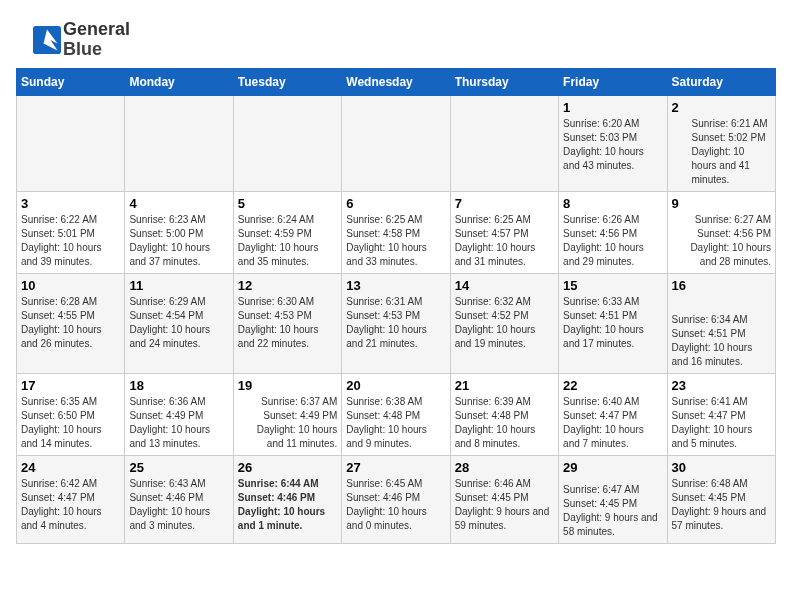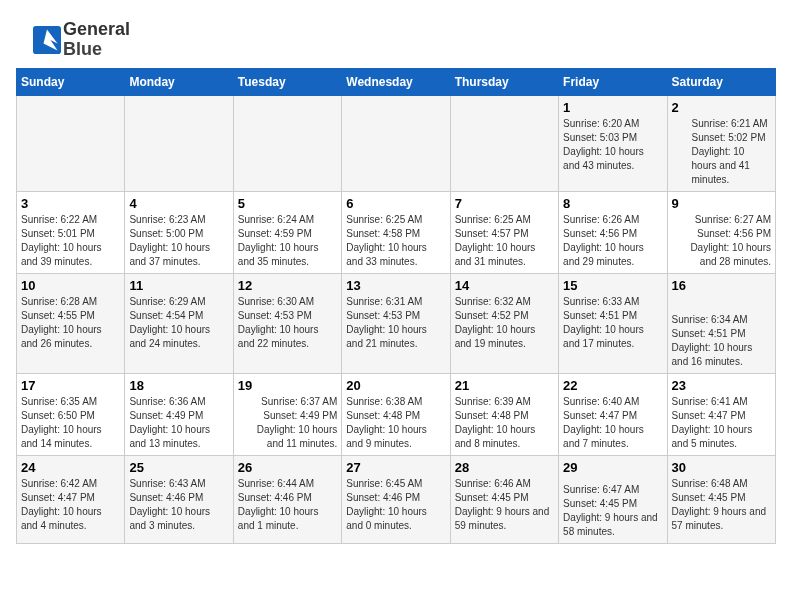--- a/index.html
+++ b/index.html
@@ -286,21 +286,21 @@
 Daylight: 10 hours and 4 minutes.</div>
         </td>
         <td>
           <span class="day-number">25</span>
           <div class="day-info" style="white-space: pre-line;">Sunrise: 6:43 AM
 Sunset: 4:46 PM
 Daylight: 10 hours and 3 minutes.</div>
         </td>
         <td>
           <span class="day-number">26</span>
-          <div class="day-info" style="white-space: pre-line;">Sunrise: 6:44 AM
+          <div class="day-info" style="white-space: pre-line; font-weight: bold;">Sunrise: 6:44 AM
 Sunset: 4:46 PM
 Daylight: 10 hours and 1 minute.</div>
         </td>
         <td>
           <span class="day-number">27</span>
           <div class="day-info" style="white-space: pre-line;">Sunrise: 6:45 AM
 Sunset: 4:46 PM
 Daylight: 10 hours and 0 minutes.</div>
         </td>
         <td>

